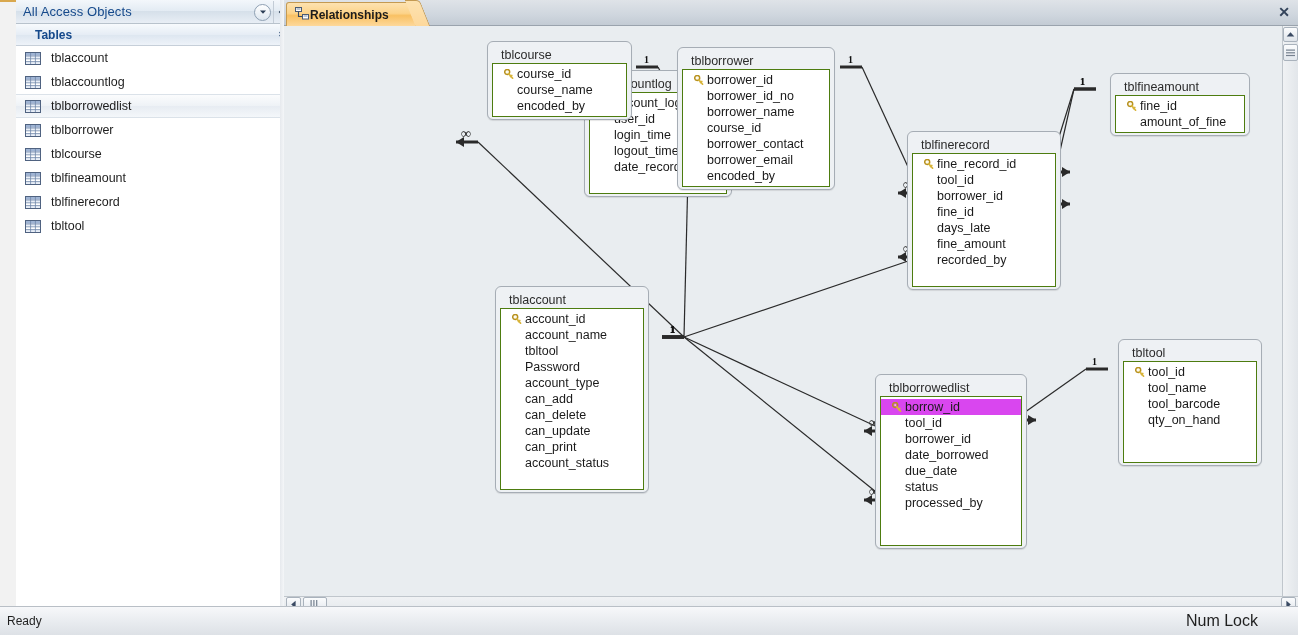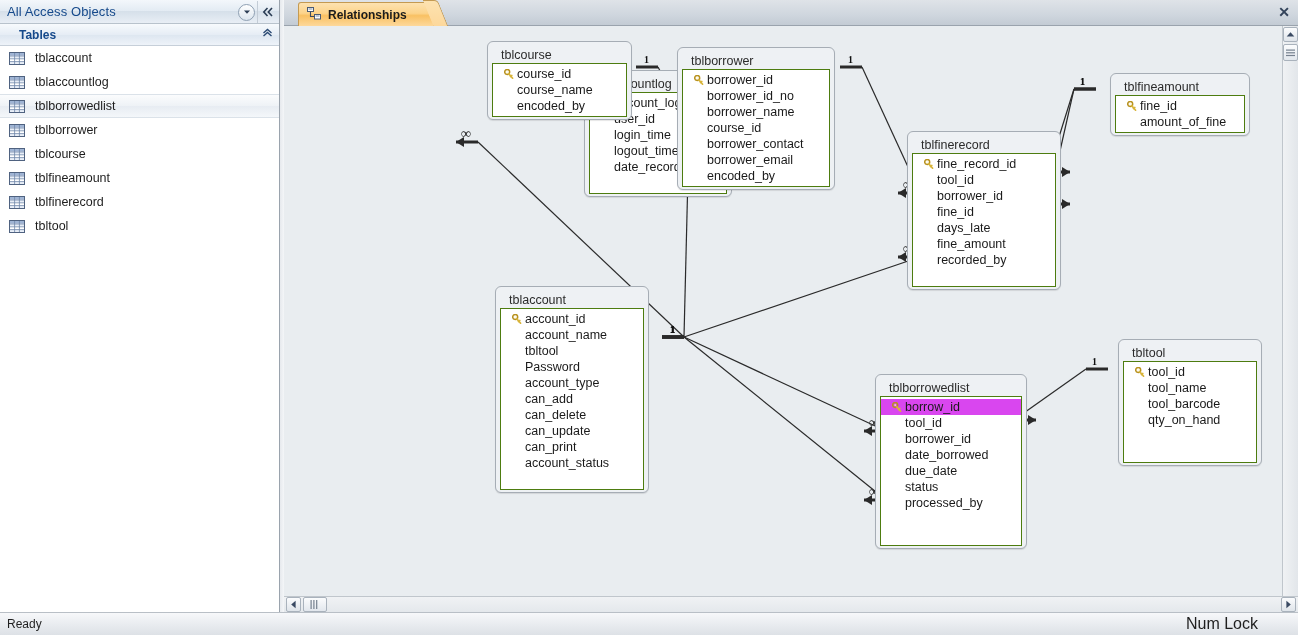--- a/index.html
+++ b/index.html
@@ -16,21 +16,21 @@
   #app {
     position: relative;
     width: 1298px;
     height: 635px;
     background: #f2f2f2;
   }
 
   
   #nav-pane {
     position: absolute;
-    left: 0; top: 0;
+    left: 16px; top: 0;
     width: 280px; height: 612px;
     background: #ffffff;
     border-right: 1px solid #9aa3ad;
     overflow: hidden;
   }
   #nav-header {
     position: relative;
     height: 24px;
     background: linear-gradient(to bottom, #f3f7fb 0%, #e3ebf3 48%, #d6e0ea 50%, #e8eef5 100%);
     border-bottom: 1px solid #b8c2cc;
@@ -111,29 +111,28 @@
   #tabstrip {
     position: absolute; left: 284px; top: 0;
     width: 1014px; height: 26px;
     background: linear-gradient(to bottom,#dfe3e8 0%, #cfd6de 60%, #c3cbd4 100%);
     border-bottom: 1px solid #9aa3ad;
   }
   #tab-relationships {
     position: absolute; left: 2px; top: 2px;
     height: 24px;
     padding: 0 26px 0 8px;
-    display: flex; align-items: center; gap: 6px;
+    display: flex; align-items: center; gap: 0;
     background: linear-gradient(to bottom, #fde2b0 0%, #fcd38a 45%, #f9c163 55%, #fdd89b 100%);
     border: 1px solid #c49a52;
     border-bottom: none;
     border-radius: 3px 10px 0 0;
     font-weight: bold;
     font-size: 12px;
     color: #1c1c1c;
-    margin-left: 12px;
   }
   #tab-relationships::after {
     content: "";
     position: absolute; right: -10px; bottom: 0;
     width: 14px; height: 25px;
     background: linear-gradient(to bottom,#fde2b0,#fdd89b);
     border-right: 1px solid #c49a52;
     transform: skewX(22deg);
     border-top: 1px solid #c49a52;
     border-radius: 0 4px 0 0;
@@ -226,21 +225,21 @@
   }
   .fld.sel {
     background: #d946ef;
   }
   .keyslot { width: 16px; flex: 0 0 16px; display: flex; align-items: center; justify-content: center; }
   .keyslot svg { display: block; }
 
   
   #statusbar {
     position: absolute; left: 0; bottom: 0;
-    width: 1298px; height: 23px;
+    width: 1298px; height: 29px;
     background: linear-gradient(to bottom,#f7f8fa 0%, #e8ebef 55%, #dde1e6 100%);
     border-top: 1px solid #b9bfc6;
     display: flex; align-items: center;
   }
   #status-left { padding-left: 7px; font-size: 12px; color: #1f1f1f; }
   #status-right { margin-left: auto; padding-right: 40px; font-size: 16px; color: #1f1f1f; }
 
   #topline {
     position: absolute; left: 0; top: 0; width: 1298px; height: 2px;
     background: #d9a84e;

